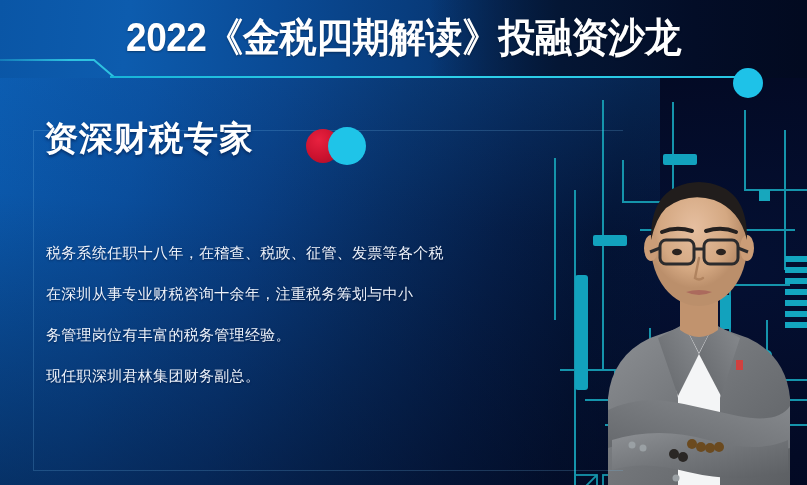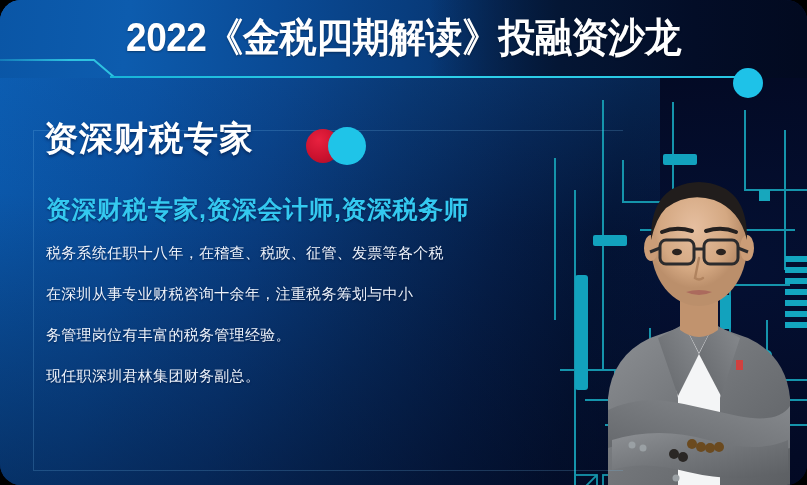--- a/index.html
+++ b/index.html
@@ -7,21 +7,20 @@
     padding: 0;
     background: #000;
   }
   #poster {
     position: relative;
     width: 807px;
     height: 485px;
     overflow: hidden;
     font-family: "Liberation Sans", "DejaVu Sans", sans-serif;
     background: #050a2e;
-    border-radius: 21px;
   }
 
   
   .bg-dark {
     position: absolute;
     inset: 0;
     background:
       radial-gradient(120% 95% at 88% 55%, #041033 0%, #030a25 42%, #02071c 100%);
   }
   .bg-blue-2 {
@@ -354,21 +353,20 @@
 
   <div class="panel-frame"></div>
 
   <div class="section-title">资深财税专家</div>
 
   <div class="dots">
     <span class="dot-red"></span>
     <span class="dot-cyan"></span>
   </div>
 
-  <div class="subtitle">资深财税专家,资深会计师,资深税务师</div>
 
   <div class="bio">
     <p>税务系统任职十八年，在稽查、税政、征管、发票等各个税</p>
     <p>在深圳从事专业财税咨询十余年，注重税务筹划与中小</p>
     <p>务管理岗位有丰富的税务管理经验。</p>
     <p>现任职深圳君林集团财务副总。</p>
   </div>
 
 
 </div>

